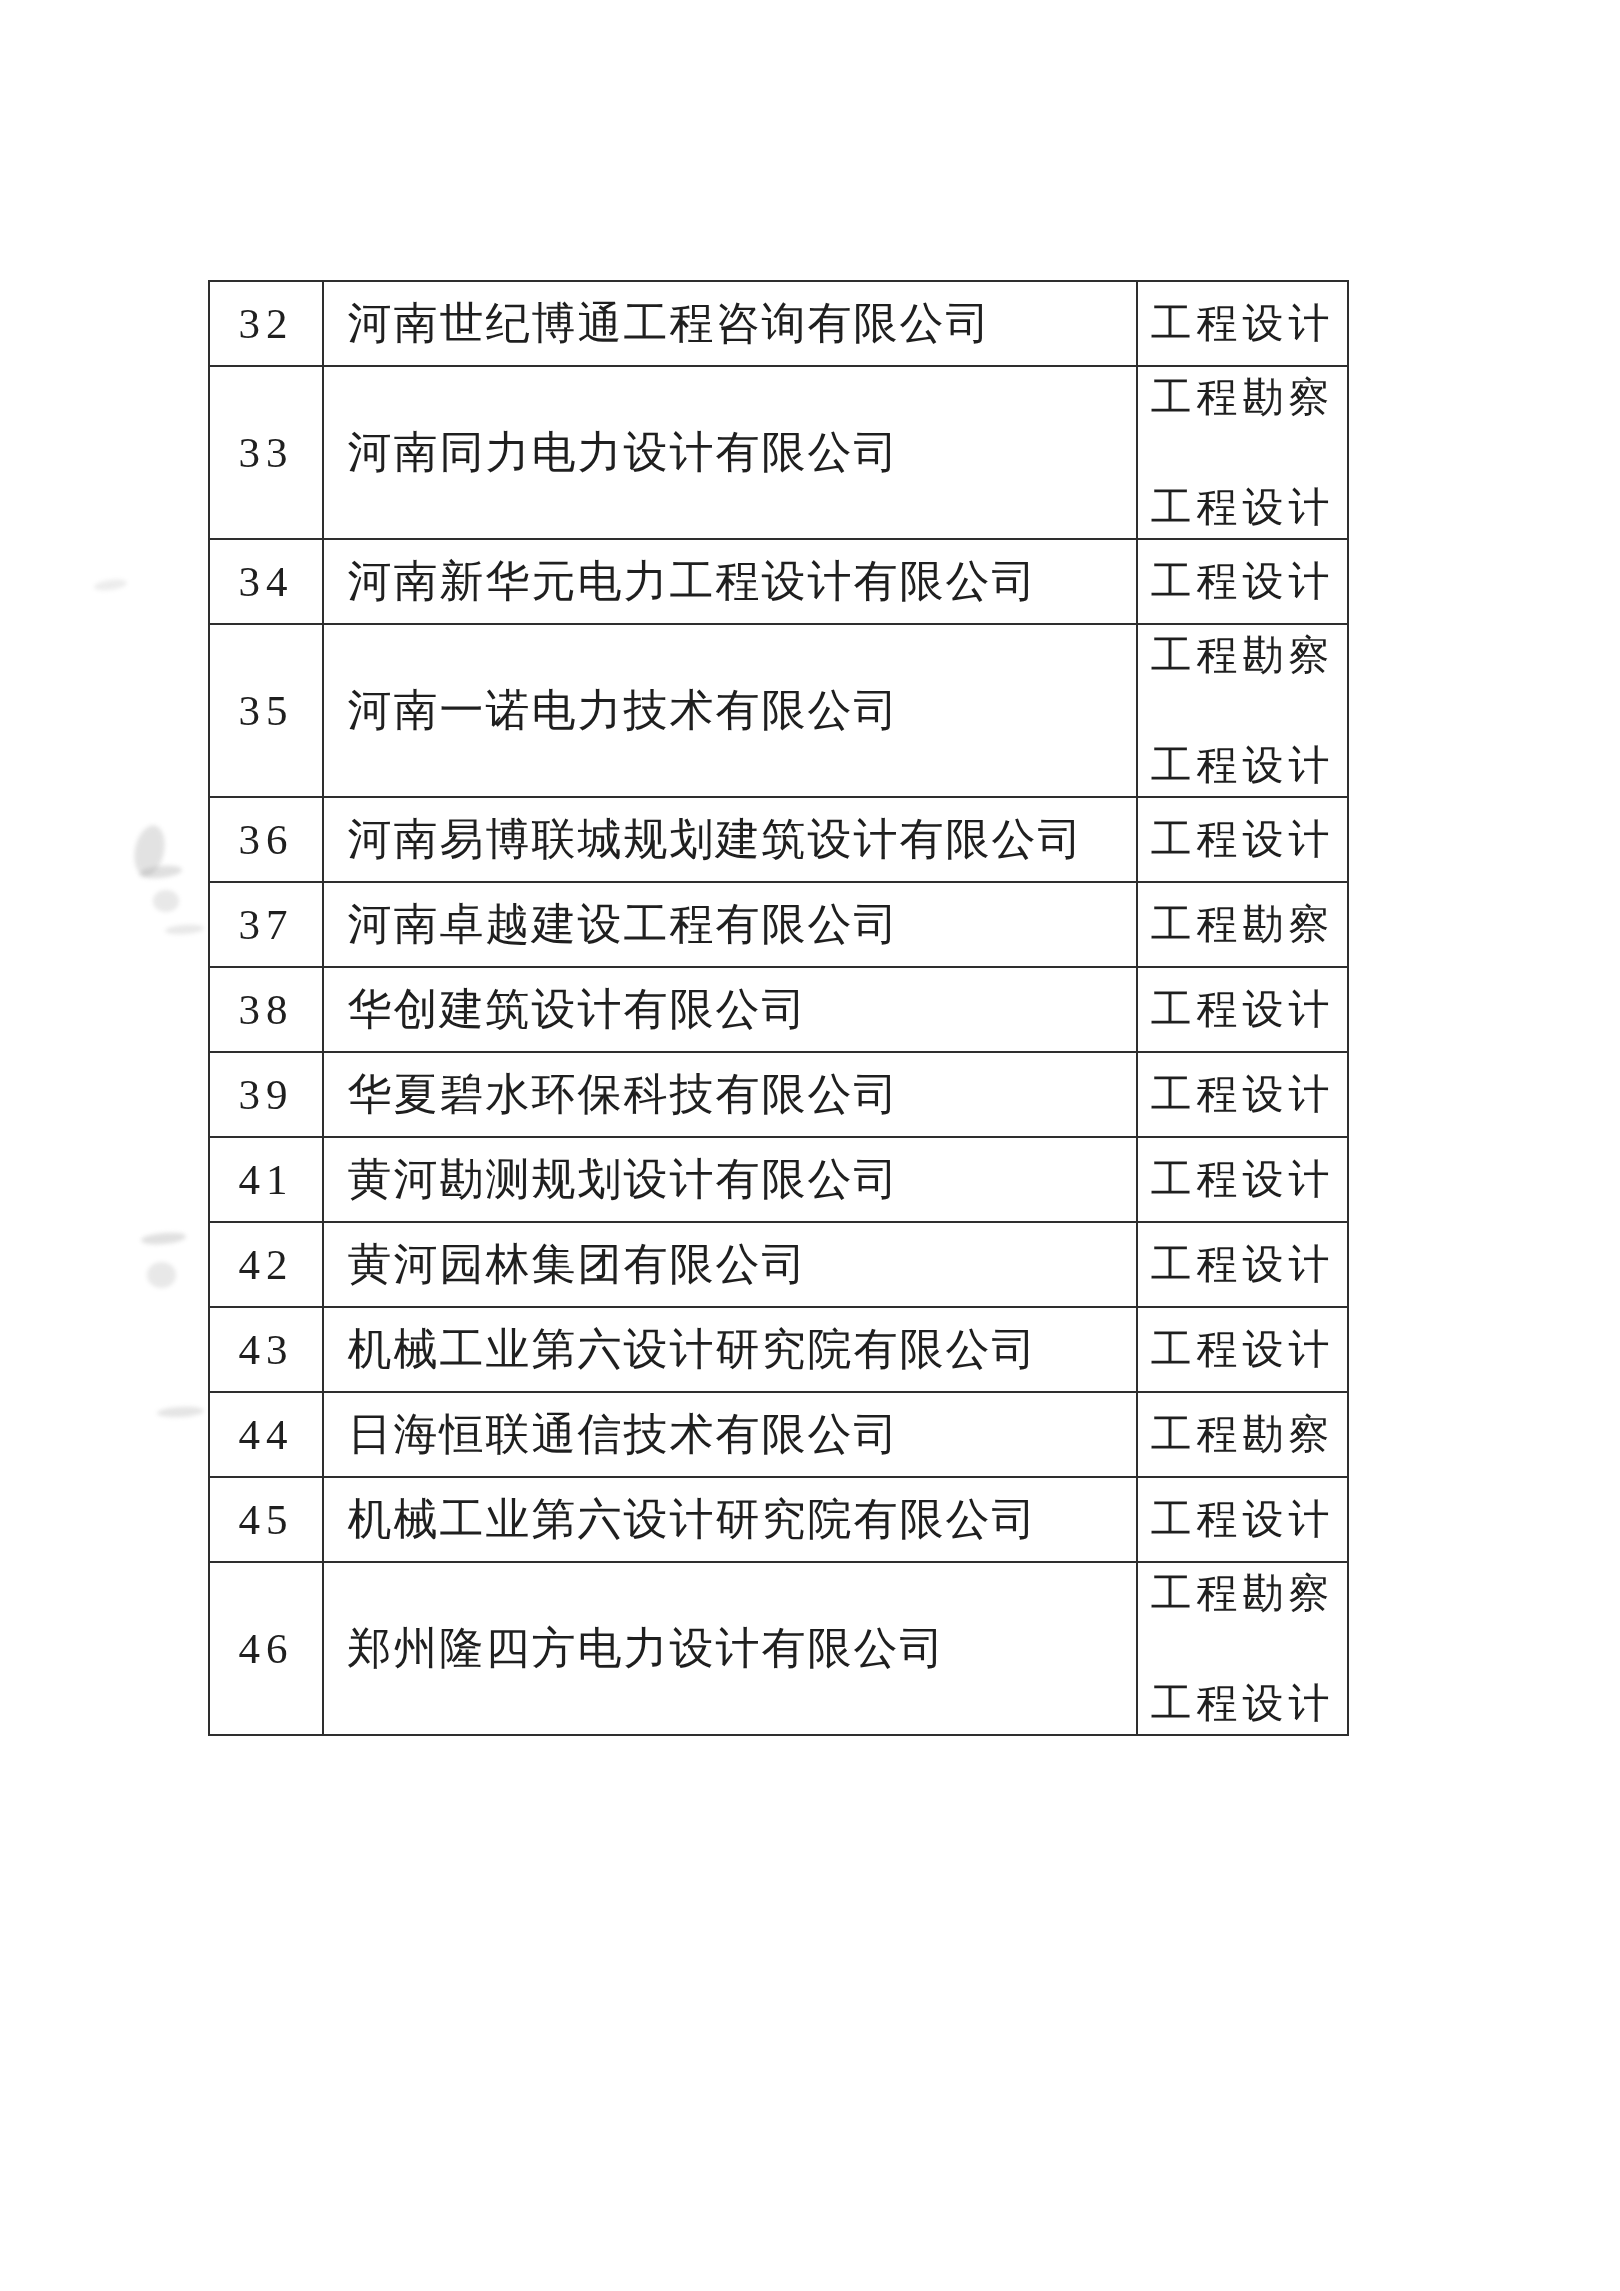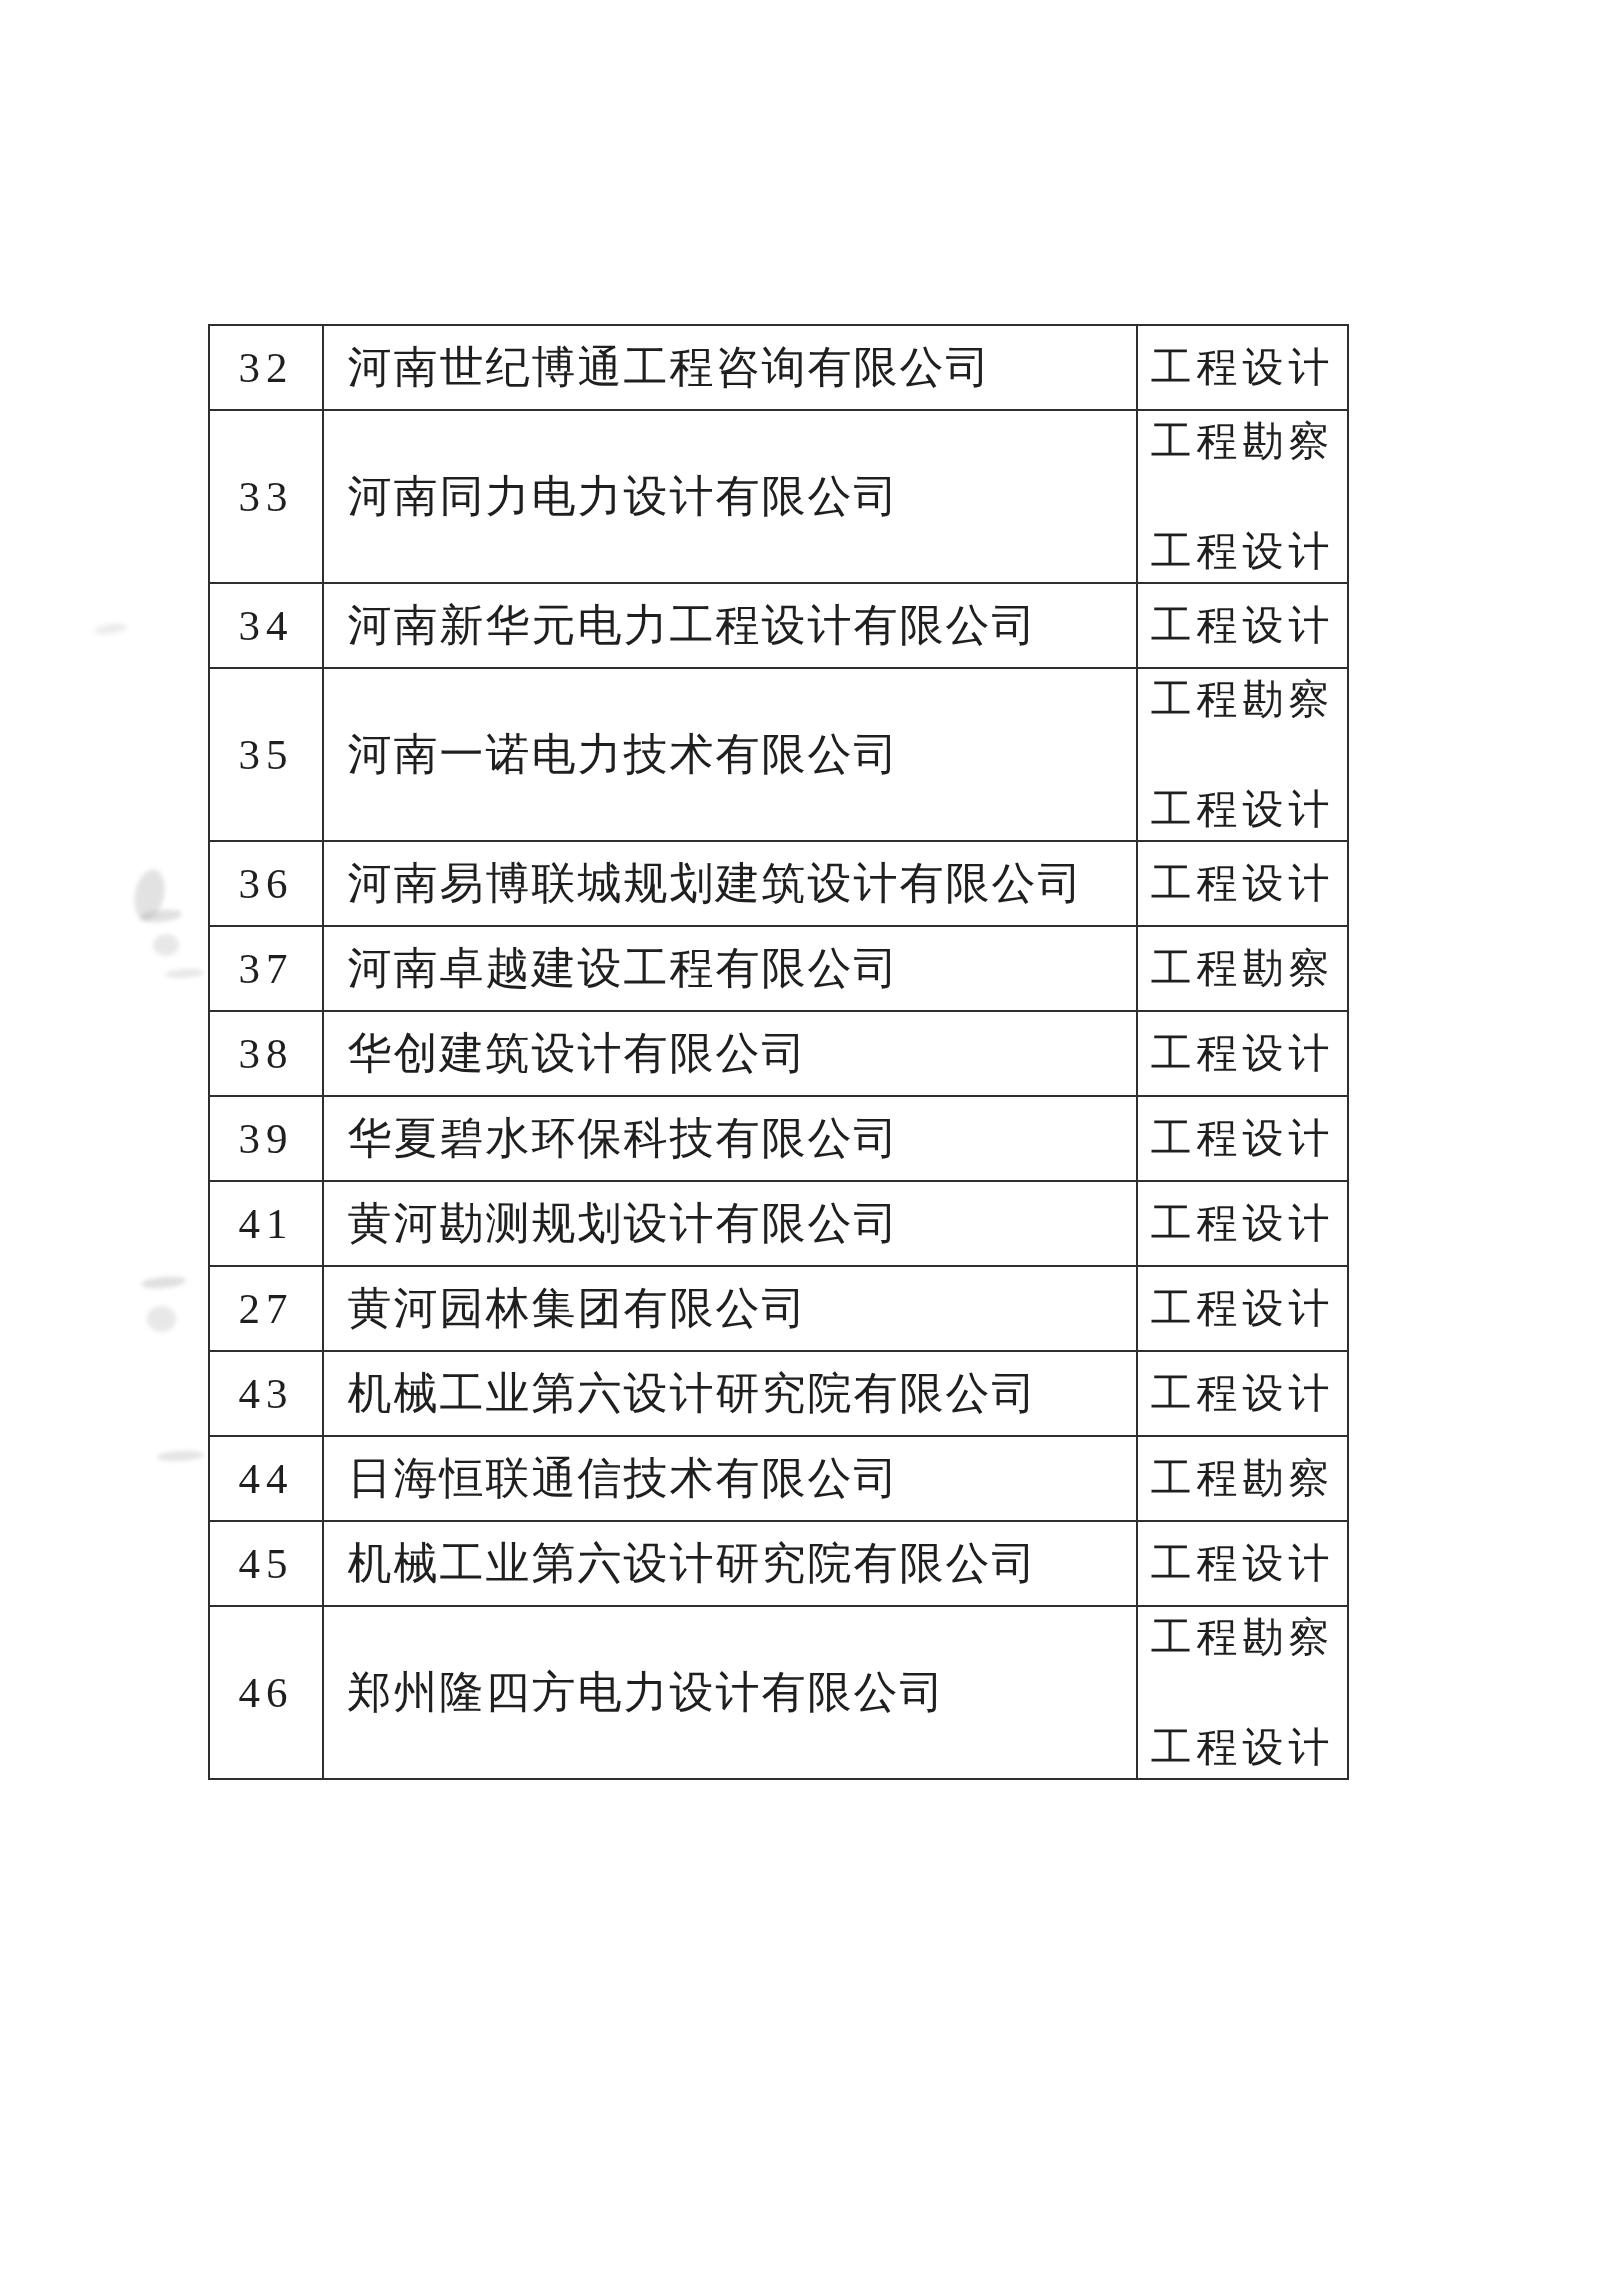--- a/index.html
+++ b/index.html
@@ -10,21 +10,20 @@
   * { margin: 0; padding: 0; box-sizing: border-box; }
   html, body { background: #fff; }
   .page {
     position: relative;
     width: 1620px;
     height: 2036px;
     background: var(--paper);
     font-family: "Liberation Serif", "DejaVu Serif", serif;
     color: var(--ink);
     overflow: hidden;
-    margin-top: 44px;
   }
   .doc-table {
     position: absolute;
     left: 208px;
     top: 280px;
     width: 1138px;
     border-collapse: collapse;
     table-layout: fixed;
   }
   .doc-table td {
@@ -176,21 +175,21 @@
         <tr class="single">
           <td class="num-cell">41</td>
           <td class="company-cell">黄河勘测规划设计有限公司</td>
           <td class="qual-cell">
             <div class="qual-stack">
               <span class="qual-line">工程设计</span>
             </div>
           </td>
         </tr>
         <tr class="single">
-          <td class="num-cell">27</td>
+          <td class="num-cell">42</td>
           <td class="company-cell">黄河园林集团有限公司</td>
           <td class="qual-cell">
             <div class="qual-stack">
               <span class="qual-line">工程设计</span>
             </div>
           </td>
         </tr>
         <tr class="single">
           <td class="num-cell">43</td>
           <td class="company-cell">机械工业第六设计研究院有限公司</td>

